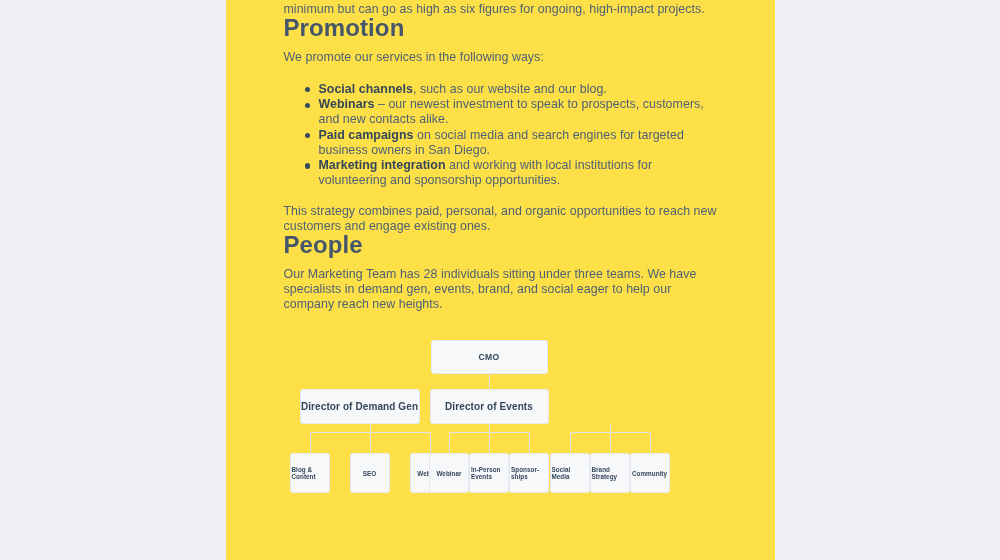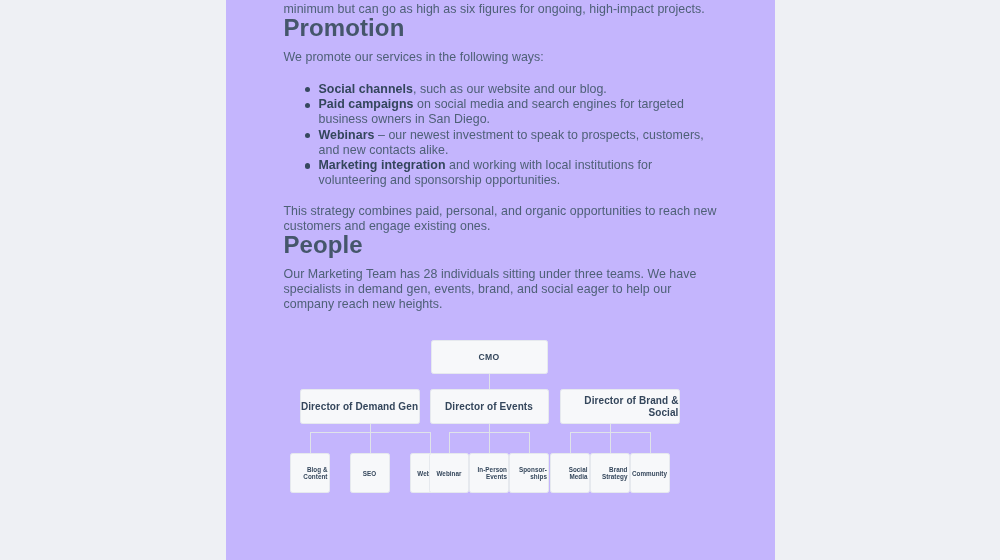--- a/index.html
+++ b/index.html
@@ -21,21 +21,21 @@
     width: 1000px;
     height: 560px;
     display: flex;
     justify-content: center;
   }
 
   .page {
     position: relative;
     width: 549px;
     min-height: 560px;
-    background: #c4b5fd;
+    background: #fde047;
     overflow: hidden;
   }
 
   .page-inner {
     padding: 0 58px 0 58px;
   }
 
   
   .body-text {
     font-size: 12.4px;
@@ -109,21 +109,21 @@
     overflow: visible;
   }
   .node-box {
     position: absolute;
     background: #f7f8fa;
     border: 1px solid #e6e9ee;
     border-radius: 2.5px;
     display: flex;
     align-items: center;
     justify-content: center;
-    text-align: right;
+    text-align: left;
     color: #34465b;
     font-weight: 700;
     line-height: 1.18;
   }
   .node-cmo {
     font-size: 8.6px;
     letter-spacing: 0.25px;
   }
   .node-director {
     font-size: 10px;
@@ -153,24 +153,24 @@
 
       <h2 class="section-heading sp-heading-top">Promotion</h2>
 
       <p class="body-text sp-after-heading">We promote our services in the following ways:</p>
 
       <ul class="promo-list">
         <li>
           <span class="bullet-dot"></span><span class="lead-term">Social channels</span><span>, such as our website and our blog.</span>
         </li>
         <li>
+          <span class="bullet-dot"></span><span class="lead-term">Webinars</span><span> – our newest investment to speak to prospects, customers, and new contacts alike.</span>
+        </li>
+        <li>
           <span class="bullet-dot"></span><span class="lead-term">Paid campaigns</span><span> on social media and search engines for targeted business owners in San Diego.</span>
-        </li>
-        <li>
-          <span class="bullet-dot"></span><span class="lead-term">Webinars</span><span> – our newest investment to speak to prospects, customers, and new contacts alike.</span>
         </li>
         <li>
           <span class="bullet-dot"></span><span class="lead-term">Marketing integration</span><span> and working with local institutions for volunteering and sponsorship opportunities.</span>
         </li>
       </ul>
 
       <p class="body-text para-after-list">This strategy combines paid, personal, and organic opportunities to reach new customers and engage existing ones.</p>
 
       <h2 class="section-heading sp-heading-top">People</h2>
 
@@ -203,21 +203,20 @@
               <path d="M 369 92 L 369 113"></path>
             </g>
           </svg>
 
           <div class="node-box node-cmo" style="left:150px; top:0px; width:117px; height:34px;">CMO</div>
 
           <div class="node-box node-director" style="left:19px; top:49px; width:120px; height:35px;">Director of Demand Gen</div>
 
           <div class="node-box node-director" style="left:149px; top:49px; width:119px; height:35px;">Director of Events</div>
 
-          <div class="node-box node-director" style="left:279px; top:49px; width:120px; height:35px;">Director of Brand &amp; Social</div>
 
           <div class="node-box node-leaf" style="left:9px; top:113px; width:40px; height:40px;">Blog &amp; Content</div>
           <div class="node-box node-leaf" style="left:69px; top:113px; width:40px; height:40px;">SEO</div>
           <div class="node-box node-leaf" style="left:129px; top:113px; width:40px; height:40px;">Website</div>
 
           <div class="node-box node-leaf" style="left:148.5px; top:113px; width:40px; height:40px;">Webinar</div>
           <div class="node-box node-leaf" style="left:188.5px; top:113px; width:40px; height:40px;">In-Person Events</div>
           <div class="node-box node-leaf" style="left:228.5px; top:113px; width:40px; height:40px;">Sponsor-ships</div>
 
           <div class="node-box node-leaf" style="left:269px; top:113px; width:40px; height:40px;">Social Media</div>

